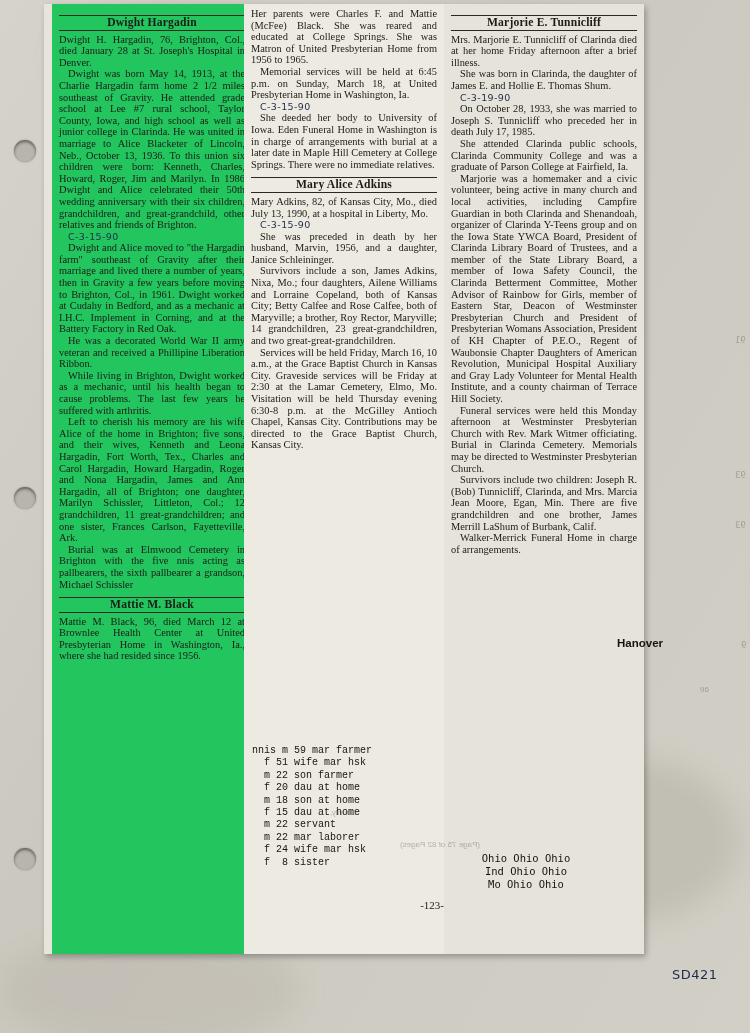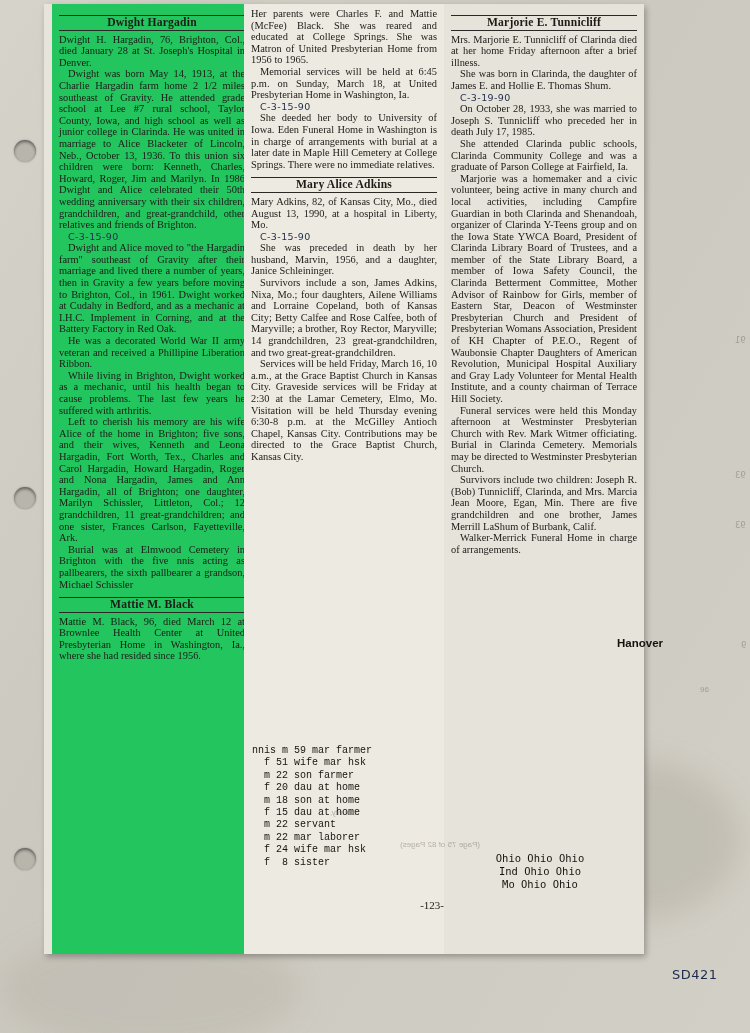--- a/index.html
+++ b/index.html
@@ -79,21 +79,21 @@
     font-size:10px;line-height:12.4px;
     color:#16140f;
     white-space:pre;
   }
   #pagenum{
     position:absolute;left:200px;top:895px;width:200px;text-align:right;
     font-family:"Liberation Serif", serif;font-size:11px;color:#1d1b18;
   }
   
   #monoright{
-    position:absolute;left:396px;top:848px;width:200px;
+    position:absolute;left:382px;top:848px;width:200px;
     box-sizing:border-box;padding:0 10px;
     font-family:"DejaVu Sans Mono", monospace;
     font-size:10.5px;line-height:13px;
     color:#16140f;white-space:pre;
     text-align:center;
   }
   #hanover{
     position:absolute;left:617px;top:637px;
     font-family:"Liberation Sans", sans-serif;
     font-weight:bold;font-size:11.5px;color:#15130f;
@@ -150,21 +150,21 @@
     </div>
 
     <div class="colwrap" id="col2">
       <div class="col">
         <p class="noind">Her parents were Charles F. and Mattie (McFee) Black. She was reared and educated at College Springs. She was Matron of United Presbyterian Home from 1956 to 1965.</p>
         <p>Memorial services will be held at 6:45 p.m. on Sunday, March 18, at United Presbyterian Home in Washington, Ia.</p>
         <p class="hand">C-3-15-90</p>
         <p>She deeded her body to University of Iowa. Eden Funeral Home in Washington is in charge of arrangements with burial at a later date in Maple Hill Cemetery at College Springs. There were no immediate relatives.</p>
 
         <div class="hd hdbar">Mary Alice Adkins</div>
-        <p class="noind">Mary Adkins, 82, of Kansas City, Mo., died August 13, 1990, at a hospital in Liberty, Mo.</p>
+        <p class="noind">Mary Adkins, 82, of Kansas City, Mo., died July 13, 1990, at a hospital in Liberty, Mo.</p>
         <p class="hand">C-3-15-90</p>
         <p>She was preceded in death by her husband, Marvin, 1956, and a daughter, Janice Schleininger.</p>
         <p>Survivors include a son, James Adkins, Nixa, Mo.; four daughters, Ailene Williams and Lorraine Copeland, both of Kansas City; Betty Calfee and Rose Calfee, both of Maryville; a brother, Roy Rector, Maryville; 14 grandchildren, 23 great-grandchildren, and two great-great-grandchildren.</p>
         <p>Services will be held Friday, March 16, 10 a.m., at the Grace Baptist Church in Kansas City. Graveside services will be Friday at 2:30 at the Lamar Cemetery, Elmo, Mo. Visitation will be held Thursday evening 6:30-8 p.m. at the McGilley Antioch Chapel, Kansas City. Contributions may be directed to the Grace Baptist Church, Kansas City.</p>
       </div>
     </div>
 
     <div class="colwrap" id="col3">
       <div class="col">
         <div class="hd hdbar">Marjorie E. Tunnicliff</div>

